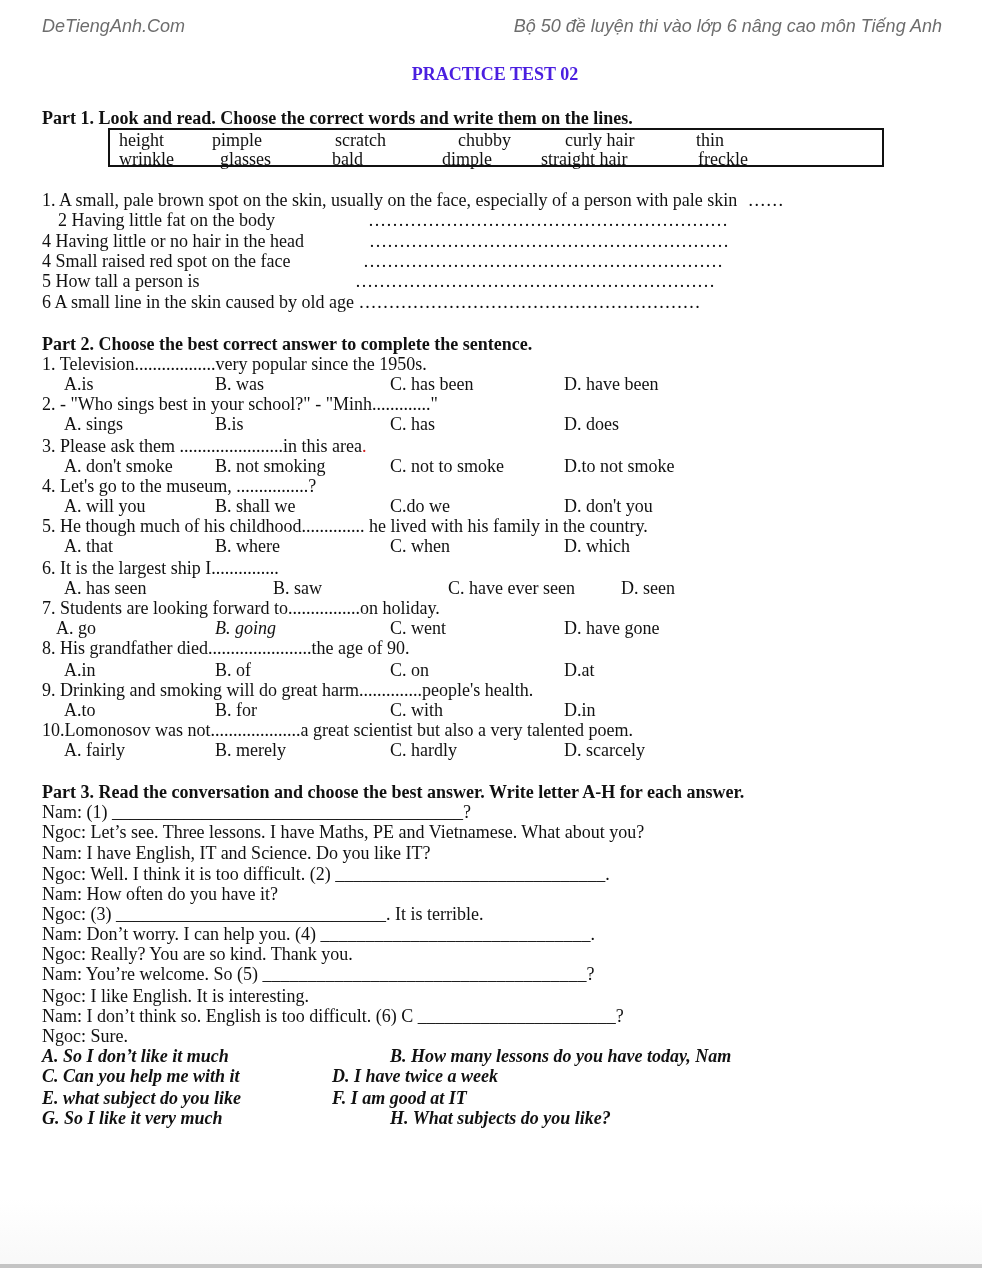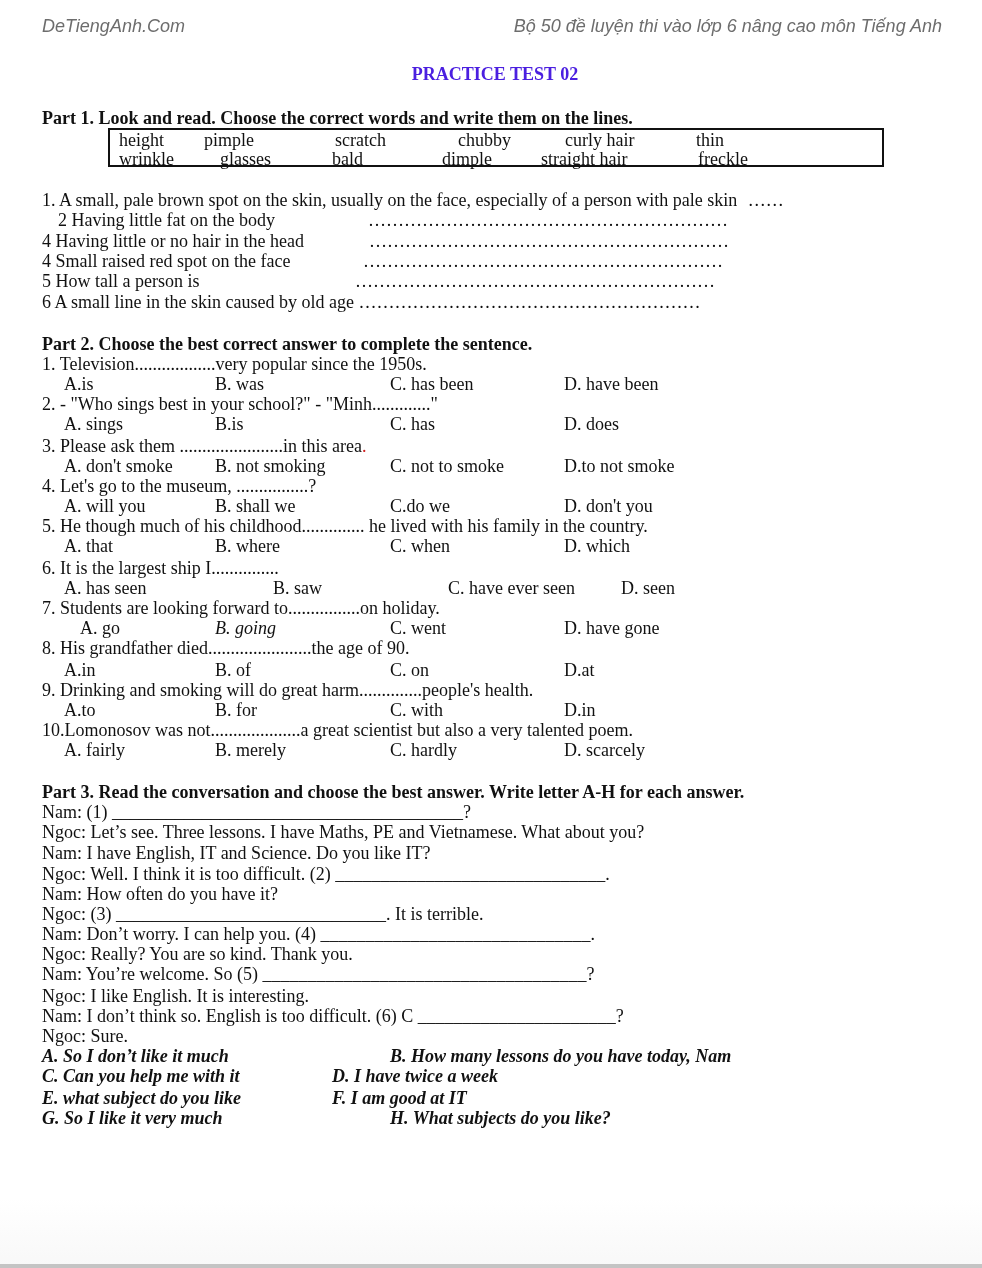--- a/index.html
+++ b/index.html
@@ -42,21 +42,21 @@
 
 <div class="hdr-left">DeTiengAnh.Com</div>
 <div class="hdr-right">Bộ 50 đề luyện thi vào lớp 6 nâng cao môn Tiếng Anh</div>
 
 <div class="title">PRACTICE TEST 02</div>
 
 <div class="line bold" style="top:108px;">Part 1. Look and read. Choose the correct words and write them on the lines.</div>
 
 <div class="wordbox">
   <span class="w" style="left:9px;top:1px;">height</span>
-  <span class="w" style="left:94px;top:1px;">pimple</span>
+  <span class="w" style="left:102px;top:1px;">pimple</span>
   <span class="w" style="left:225px;top:1px;">scratch</span>
   <span class="w" style="left:348px;top:1px;">chubby</span>
   <span class="w" style="left:455px;top:1px;">curly hair</span>
   <span class="w" style="left:586px;top:1px;">thin</span>
   <span class="w" style="left:9px;top:20px;">wrinkle</span>
   <span class="w" style="left:110px;top:20px;">glasses</span>
   <span class="w" style="left:222px;top:20px;">bald</span>
   <span class="w" style="left:332px;top:20px;">dimple</span>
   <span class="w" style="left:431px;top:20px;">straight hair</span>
   <span class="w" style="left:588px;top:20px;">freckle</span>
@@ -119,21 +119,21 @@
 <span class="opt" style="left:390px;top:536px;">C. when</span>
 <span class="opt" style="left:564px;top:536px;">D. which</span>
 
 <div class="line" style="top:558px;">6. It is the largest ship I...............</div>
 <span class="opt" style="left:64px;top:578px;">A. has seen</span>
 <span class="opt" style="left:273px;top:578px;text-align:right;">B. saw</span>
 <span class="opt" style="left:448px;top:578px;">C. have ever seen</span>
 <span class="opt" style="left:621px;top:578px;">D. seen</span>
 
 <div class="line" style="top:598px;">7. Students are looking forward to................on holiday.</div>
-<span class="opt" style="left:80px;top:618px;text-align:right;">A. go</span>
+<span class="opt" style="left:56px;top:618px;text-align:right;">A. go</span>
 <span class="opt" style="left:215px;top:618px;font-style:italic;">B. going</span>
 <span class="opt" style="left:390px;top:618px;">C. went</span>
 <span class="opt" style="left:564px;top:618px;">D. have gone</span>
 
 <div class="line" style="top:638px;">8. His grandfather died.......................the age of 90.</div>
 <span class="opt" style="left:64px;top:660px;">A.in</span>
 <span class="opt" style="left:215px;top:660px;">B. of</span>
 <span class="opt" style="left:390px;top:660px;">C. on</span>
 <span class="opt" style="left:564px;top:660px;">D.at</span>
 

